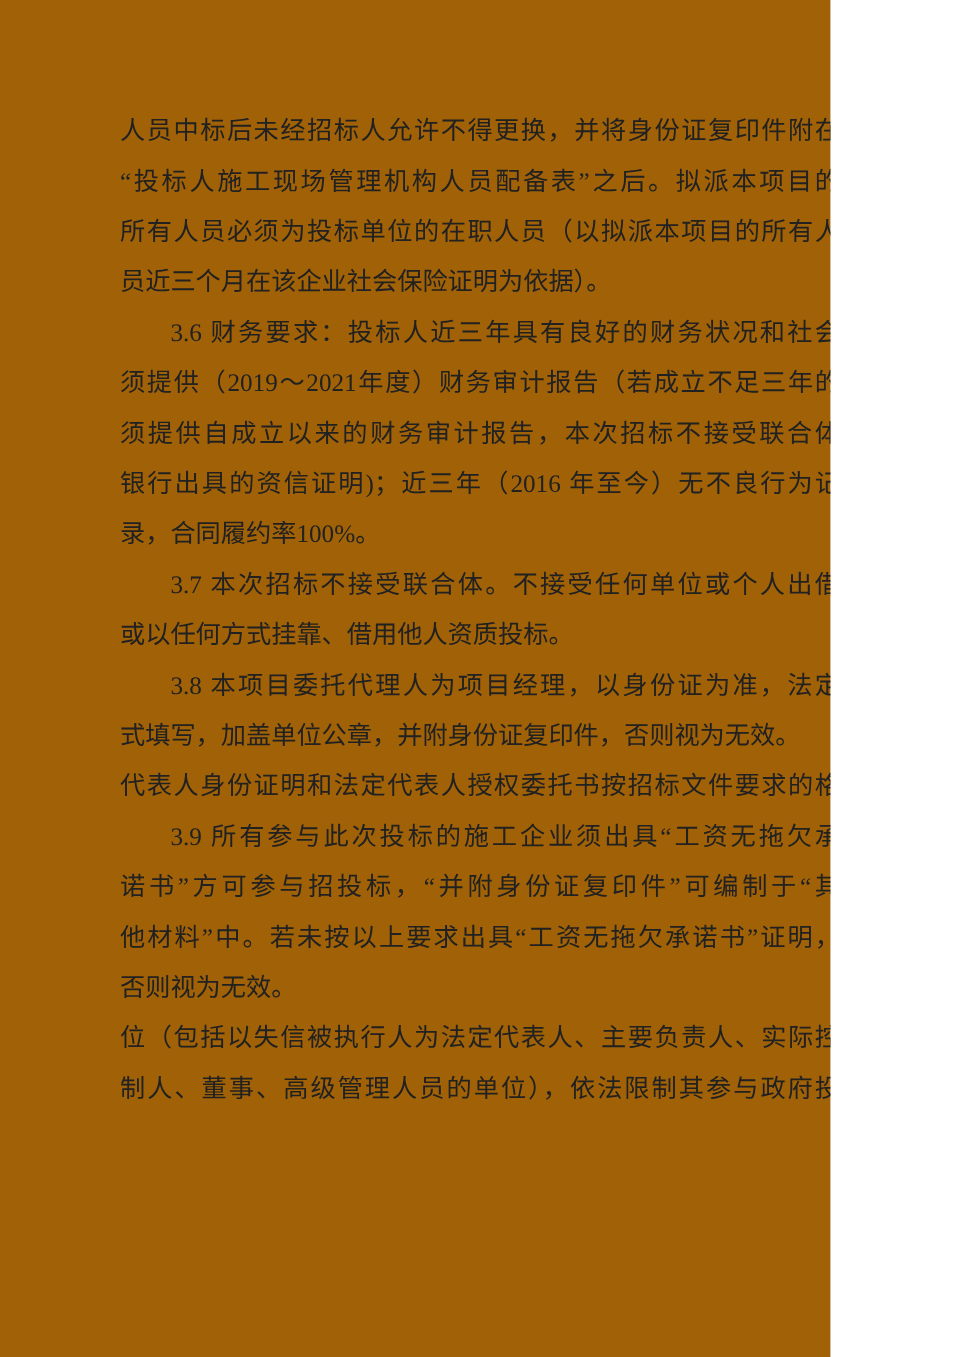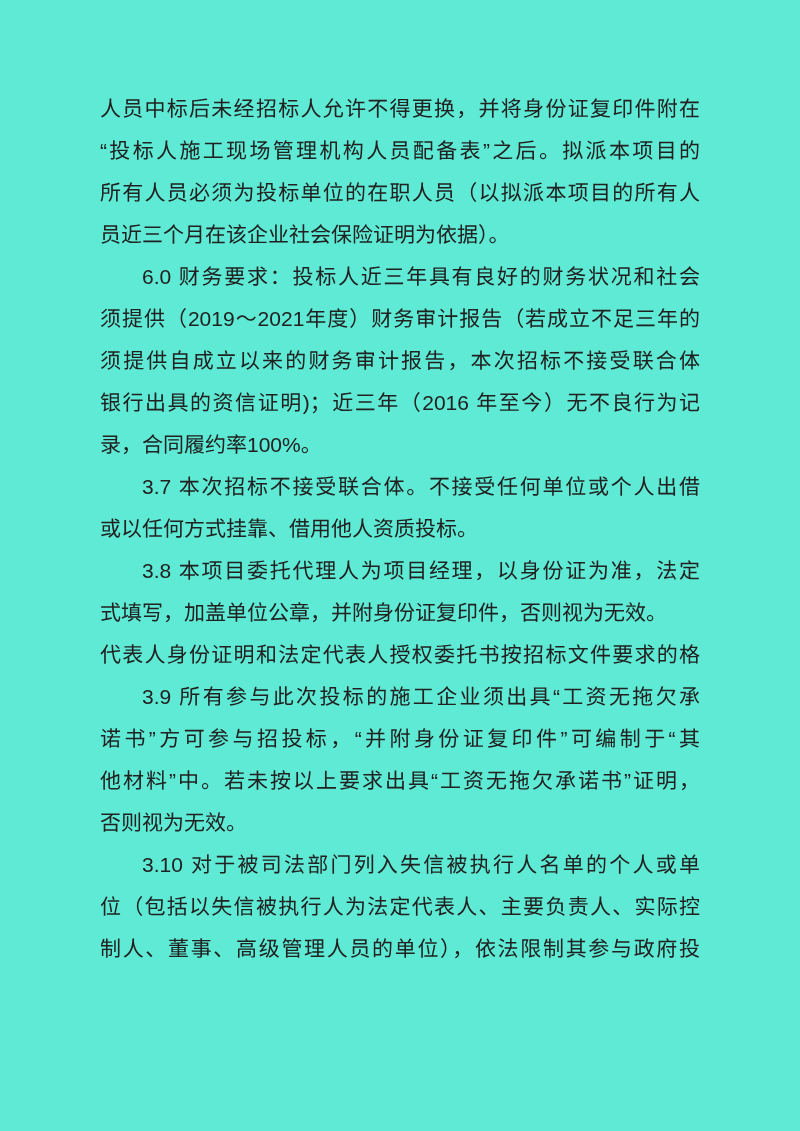--- a/index.html
+++ b/index.html
@@ -2,25 +2,25 @@
 <html lang="zh-CN"><head>
 <meta charset="utf-8">
 <style>
   html, body {
     margin: 0;
     padding: 0;
     background: #ffffff;
   }
   .page {
     position: relative;
-    width: 800px;
+    width: 692px;
     height: 1131px;
-    background: #5eead4;
+    background: #a16207;
     overflow: hidden;
-    font-family: Liberation Sans, sans-serif;
+    font-family: Liberation Serif, serif;
     color: #212121;
   }
   .textblock {
     position: absolute;
     left: 100px;
     top: 88px;
     width: 600px;
   }
   .paragraph {
     margin: 0;
@@ -47,21 +47,21 @@
 
 <div class="page">
   <div class="textblock" id="textblock" style="color: rgb(33, 33, 33);">
       <div class="paragraph">
         <div class="line">人员中标后未经招标人允许不得更换，并将身份证复印件附在</div>
         <div class="line">“投标人施工现场管理机构人员配备表”之后。拟派本项目的</div>
         <div class="line">所有人员必须为投标单位的在职人员（以拟派本项目的所有人</div>
         <div class="line end">员近三个月在该企业社会保险证明为依据）。</div>
       </div>
       <div class="paragraph">
-        <div class="line indent">6.0 财务要求：投标人近三年具有良好的财务状况和社会</div>
+        <div class="line indent">3.6 财务要求：投标人近三年具有良好的财务状况和社会</div>
         <div class="line">须提供（2019～2021年度）财务审计报告（若成立不足三年的</div>
         <div class="line">须提供自成立以来的财务审计报告，本次招标不接受联合体</div>
         <div class="line">银行出具的资信证明)；近三年（2016 年至今）无不良行为记</div>
         <div class="line end">录，合同履约率100%。</div>
       </div>
       <div class="paragraph">
         <div class="line indent">3.7 本次招标不接受联合体。不接受任何单位或个人出借</div>
         <div class="line end">或以任何方式挂靠、借用他人资质投标。</div>
       </div>
       <div class="paragraph">
@@ -69,18 +69,17 @@
         <div class="line end">式填写，加盖单位公章，并附身份证复印件，否则视为无效。</div>
         <div class="line">代表人身份证明和法定代表人授权委托书按招标文件要求的格</div>
       </div>
       <div class="paragraph">
         <div class="line indent">3.9 所有参与此次投标的施工企业须出具“工资无拖欠承</div>
         <div class="line">诺书”方可参与招投标，“并附身份证复印件”可编制于“其</div>
         <div class="line">他材料”中。若未按以上要求出具“工资无拖欠承诺书”证明，</div>
         <div class="line end">否则视为无效。</div>
       </div>
       <div class="paragraph">
-        <div class="line indent">3.10 对于被司法部门列入失信被执行人名单的个人或单</div>
         <div class="line">位（包括以失信被执行人为法定代表人、主要负责人、实际控</div>
         <div class="line">制人、董事、高级管理人员的单位），依法限制其参与政府投</div>
       </div>
     </div>
 </div>
 
 </body></html>

